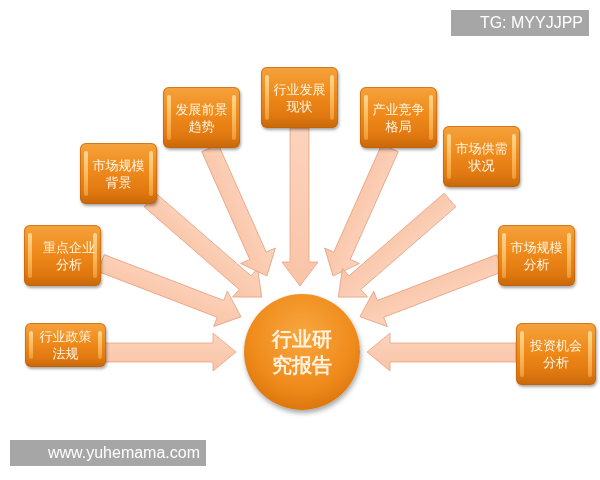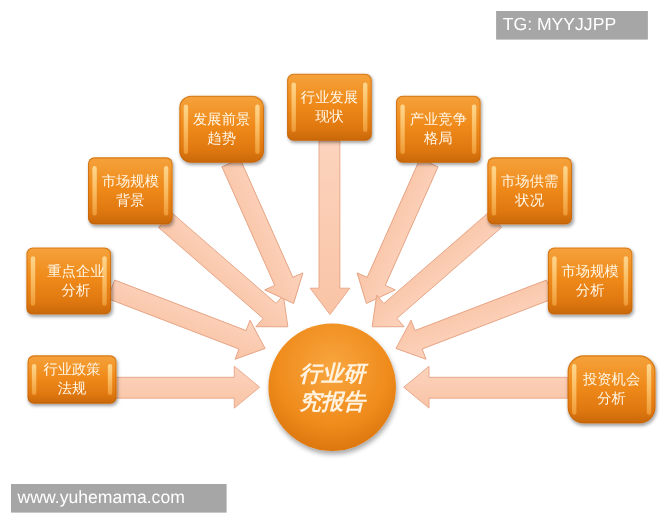--- a/index.html
+++ b/index.html
@@ -12,21 +12,21 @@
   .box {
     position: absolute;
     width: 77px; height: 61px;
     border-radius: 6px;
     background: linear-gradient(180deg, #f5a23c 0%, #ef8a1a 45%, #e07810 80%, #c8680a 100%);
     box-shadow: 1px 2px 3px rgba(0,0,0,0.35), inset 0 0 0 1px rgba(190,95,5,0.6);
     display: flex; align-items: center; justify-content: center;
     text-align: center;
     color: #fff6e6;
     font-size: 13px; line-height: 17px;
-    box-sizing: border-box; padding: 0 6px;
+    box-sizing: border-box; padding: 0 6px; font-family: Liberation Serif, serif;
   }
   .box::before {
     content: ""; position: absolute; left: 4px; top: 8px; bottom: 8px; width: 4px;
     border-radius: 2px;
     background: linear-gradient(180deg, rgba(255,220,150,0.9), rgba(255,190,90,0.5));
   }
   .box::after {
     content: ""; position: absolute; right: 4px; top: 8px; bottom: 8px; width: 4px;
     border-radius: 2px;
     background: linear-gradient(180deg, rgba(255,220,150,0.9), rgba(255,190,90,0.5));
@@ -34,30 +34,30 @@
   .box .label { position: relative; z-index: 1; white-space: pre-line; }
   .center {
     position: absolute;
     left: 244px; top: 294px; width: 116px; height: 116px;
     border-radius: 50%;
     background: radial-gradient(circle at 50% 35%, #f8a640 0%, #ef8b1b 55%, #d8720c 85%, #b65c06 100%);
     box-shadow: 1px 3px 5px rgba(0,0,0,0.35);
     display: flex; align-items: center; justify-content: center;
     color: #fff3e0; font-size: 20px; line-height: 26px; text-align: center;
     font-weight: bold;
-    font-style: italic;
   }
   .center .label { white-space: pre-line; }
   .watermark {
     position: absolute;
     background: #a6a6a6; color: #ffffff;
     font-family: "Liberation Sans", sans-serif;
     font-size: 16px;
     padding: 3px 6px;
     line-height: 20px;
+    text-align: right;
   }
   #wm-tg { left: 451px; top: 10px; width: 126px; }
   #wm-url { left: 10px; top: 440px; width: 184px; }
 </style>
 </head>
 <body>
 
 <svg id="arrows" viewBox="0 0 600 480">
   <defs>
     <linearGradient id="ag" x1="0" y1="0" x2="0" y2="1">
@@ -104,41 +104,41 @@
 法规</span>
 </div>
 <div class="box" style="left:24px;top:225px;justify-content:flex-end;">
   <span class="label">重点企业
 分析</span>
 </div>
 <div class="box" style="left:80px;top:143px;">
   <span class="label">市场规模
 背景</span>
 </div>
-<div class="box" style="left:163px;top:87px;border-radius:11px;">
+<div class="box" style="left:163px;top:87px;">
   <span class="label">发展前景
 趋势</span>
 </div>
 <div class="box" style="left:261px;top:67px;">
   <span class="label">行业发展
 现状</span>
 </div>
 <div class="box" style="left:360px;top:87px;">
   <span class="label">产业竞争
 格局</span>
 </div>
-<div class="box" style="left:443px;top:143px;">
+<div class="box" style="left:443px;top:126px;">
   <span class="label">市场供需
 状况</span>
 </div>
 <div class="box" style="left:498px;top:225px;">
   <span class="label">市场规模
 分析</span>
 </div>
-<div class="box" style="left:516px;top:323px;width:80px;height:62px;border-radius:15px;">
+<div class="box" style="left:516px;top:323px;width:80px;height:62px;">
   <span class="label">投资机会
 分析</span>
 </div>
 
 <div class="center">
   <span class="label">行业研
 究报告</span>
 </div>
 
 <div class="watermark" id="wm-tg">TG: MYYJJPP</div>

